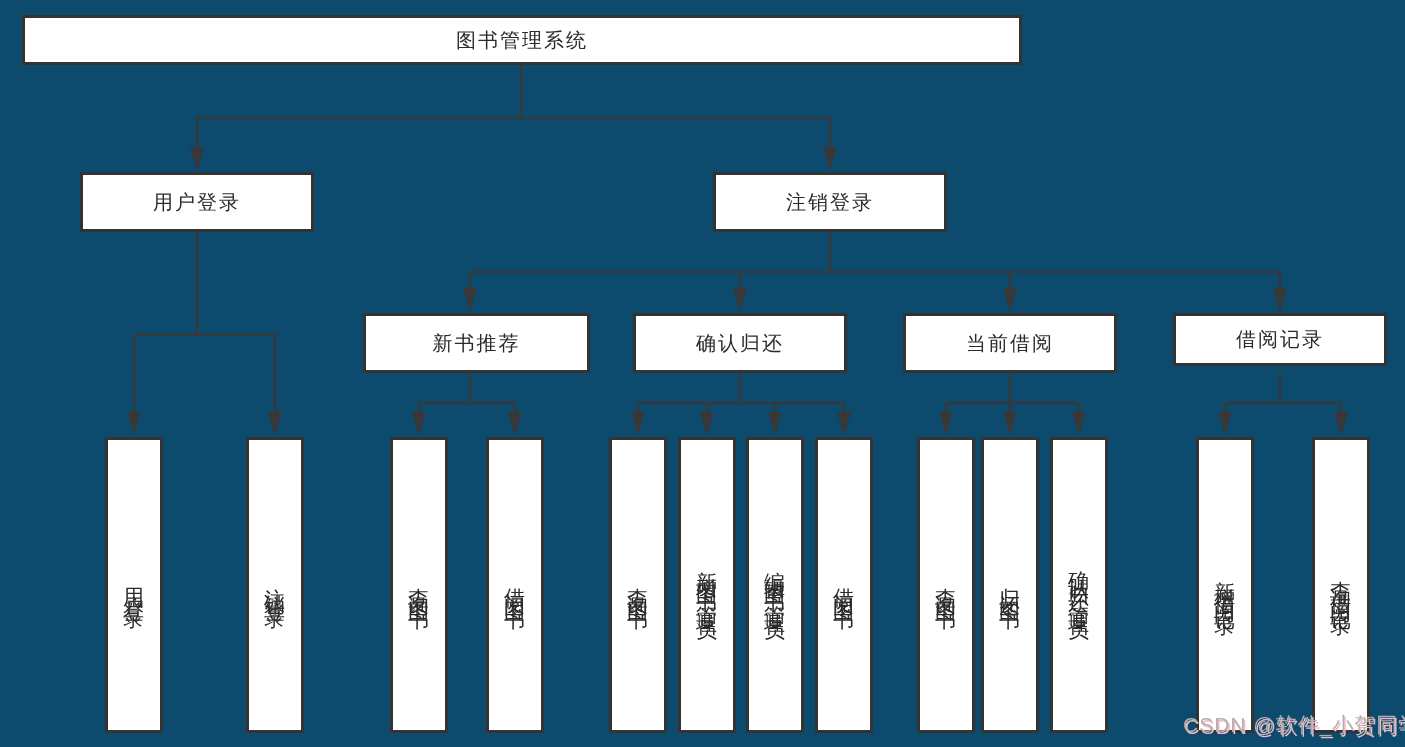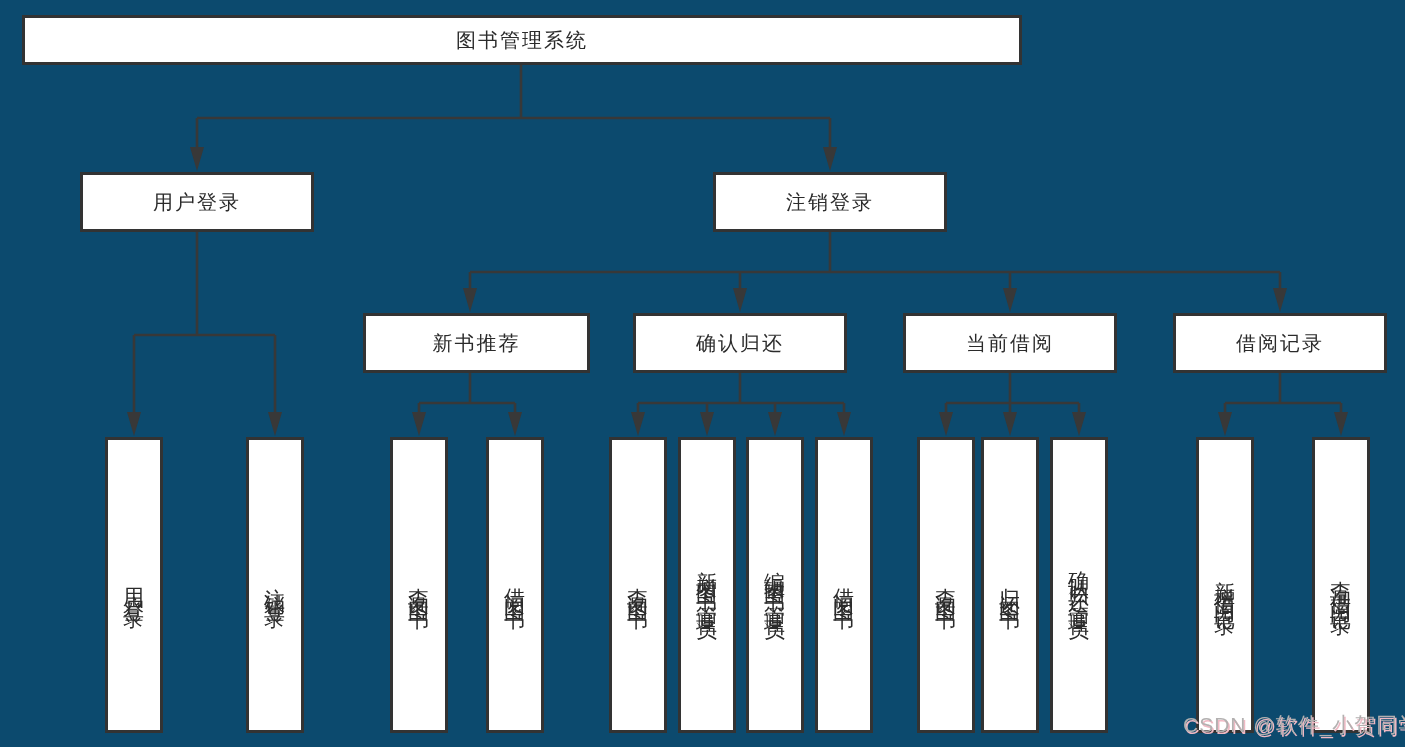--- a/index.html
+++ b/index.html
@@ -130,21 +130,21 @@
   </svg>
 
   <div class="hnode" style="left:22px; top:15px; width:1000px; height:50px;">图书管理系统</div>
 
   <div class="hnode" style="left:80px; top:172px; width:234px; height:60px;">用户登录</div>
   <div class="hnode" style="left:713px; top:172px; width:234px; height:60px;">注销登录</div>
 
   <div class="hnode" style="left:363px; top:313px; width:227px; height:60px;">新书推荐</div>
   <div class="hnode" style="left:633px; top:313px; width:214px; height:60px;">确认归还</div>
   <div class="hnode" style="left:903px; top:313px; width:214px; height:60px;">当前借阅</div>
-  <div class="hnode" style="left:1173px; top:313px; width:214px; height:60px;">借阅记录</div>
+  <div class="hnode" style="left:1173px; top:313px; width:214px; height:53px;">借阅记录</div>
 
   <div class="vnode" style="left:105px;">用户登录</div>
   <div class="vnode" style="left:246px;">注销登录</div>
 
   <div class="vnode" style="left:390px;">查询图书</div>
   <div class="vnode" style="left:486px;">借阅图书</div>
 
   <div class="vnode" style="left:609px;">查询图书</div>
   <div class="vnode" style="left:678px;">新增图书（管理员）</div>
   <div class="vnode" style="left:746px;">编辑图书（管理员）</div>

